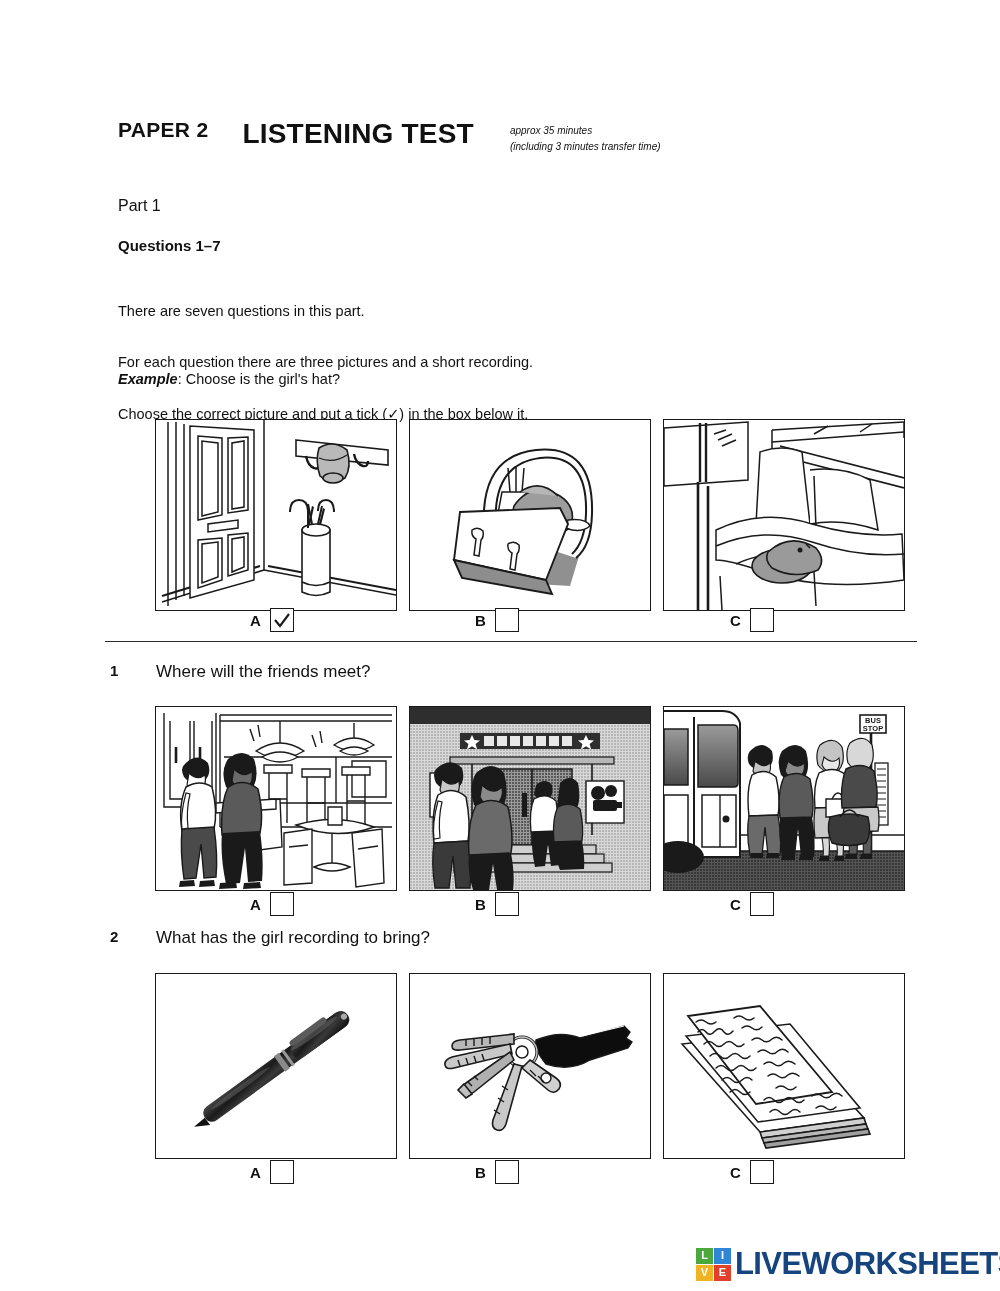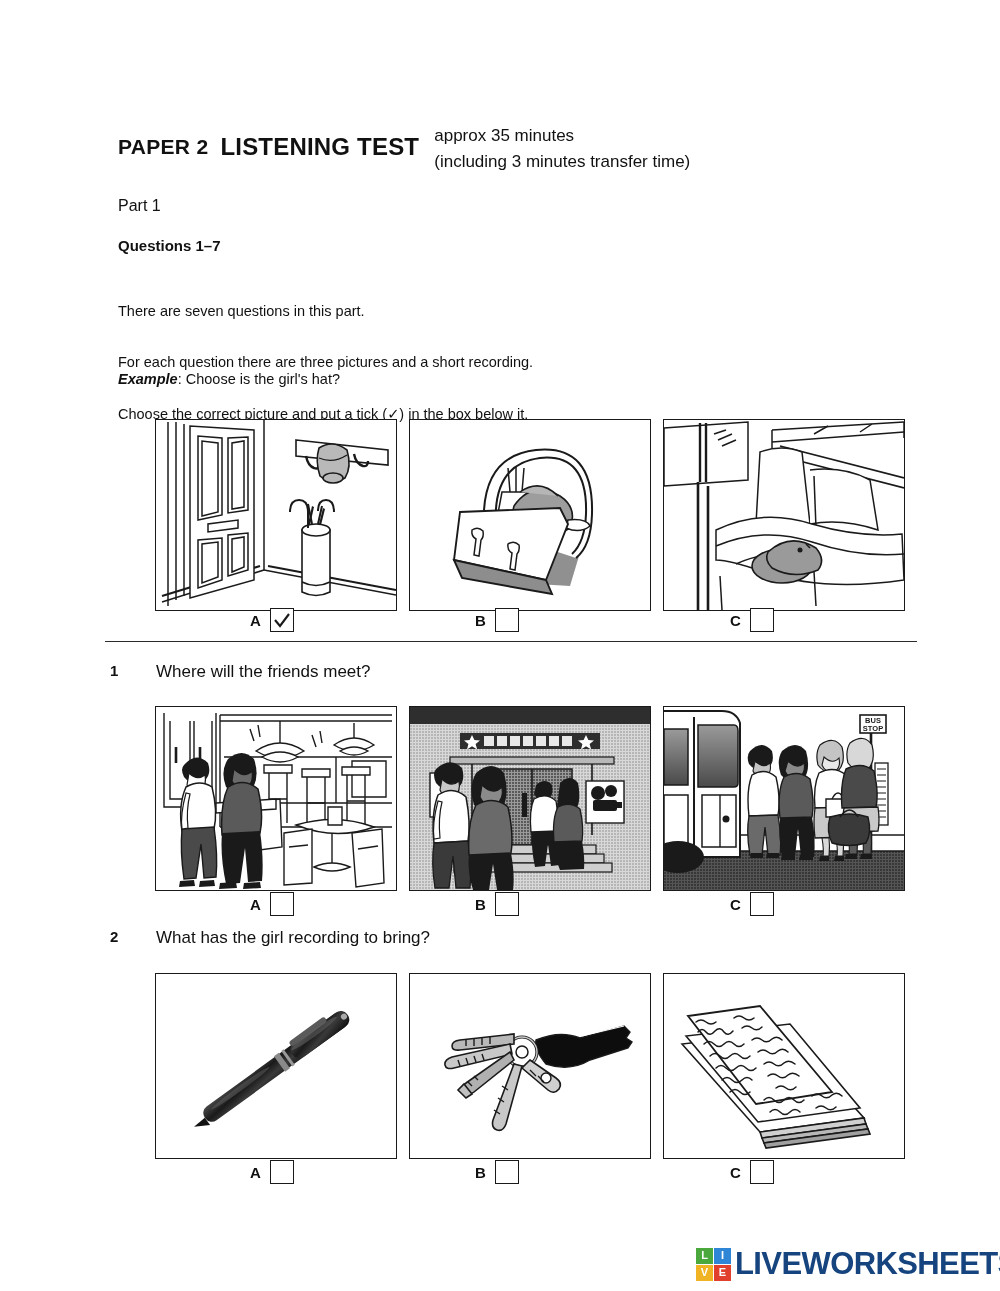--- a/index.html
+++ b/index.html
@@ -8,24 +8,24 @@
     background:#ffffff;
     font-family:"Liberation Sans", sans-serif;
     color:#111111;
     position:relative;
     overflow:hidden;
   }
   .page{position:absolute;left:0;top:0;width:1000px;height:1291px;}
 
   
   .header{position:absolute;left:118px;top:118px;width:800px;}
-  .hdr-row{display:flex;align-items:center;}
+  .hdr-row{display:flex;align-items:flex-start;}
   .paper-no{font-size:21px;font-weight:bold;letter-spacing:0.3px;white-space:nowrap;}
-  .paper-title{font-size:24px;font-weight:bold;letter-spacing:0.2px;margin-left:12px;white-space:nowrap;}
-  .timing{margin-left:15px;font-size:17px;line-height:1.55;padding-top:5px;}
+  .paper-title{font-size:28px;font-weight:bold;letter-spacing:0.2px;margin-left:34px;white-space:nowrap;}
+  .timing{margin-left:36px;font-size:10px;line-height:1.55;padding-top:5px;font-style:italic;}
   .timing div{white-space:nowrap;}
 
   .part{position:absolute;left:118px;top:197px;font-size:16px;font-weight:normal;}
   .questions-range{position:absolute;left:118px;top:237px;font-size:15px;font-weight:bold;}
   .instructions{position:absolute;left:118px;top:272px;font-size:14.5px;line-height:1.62;}
   .instructions div{white-space:nowrap;margin-top:28px;}
   .example-line{position:absolute;left:118px;top:371px;font-size:14.5px;}
   .example-line b{font-weight:bold;font-style:italic;}
 
   

